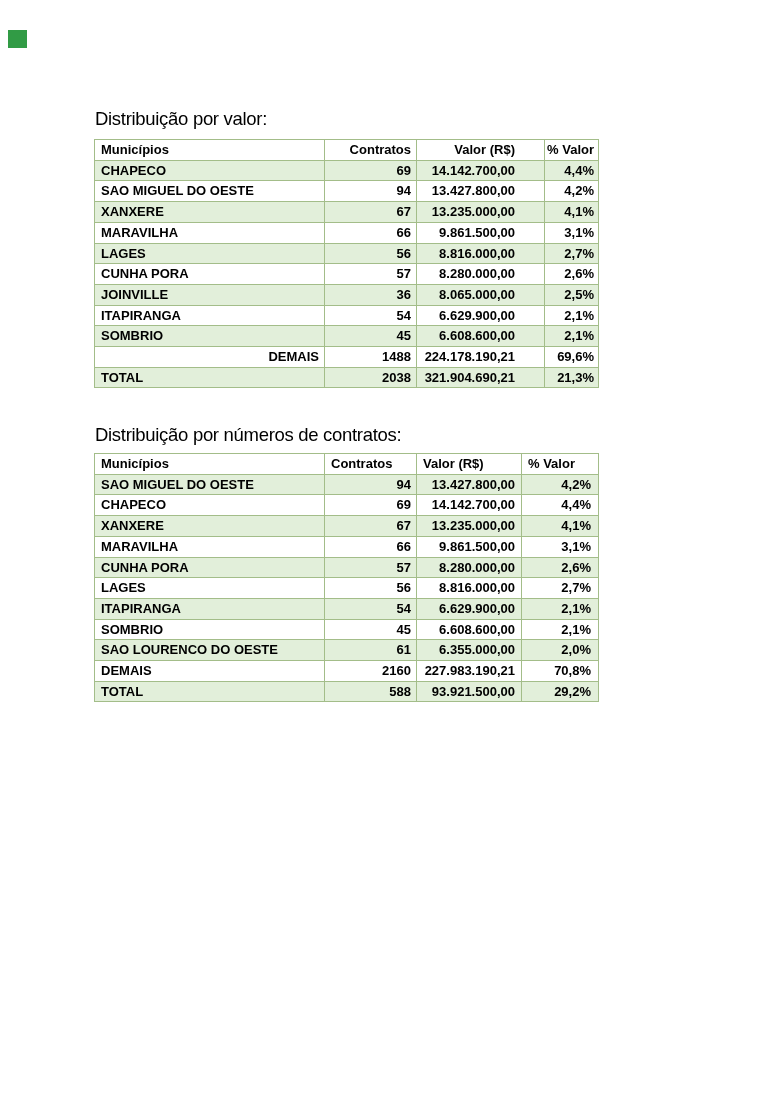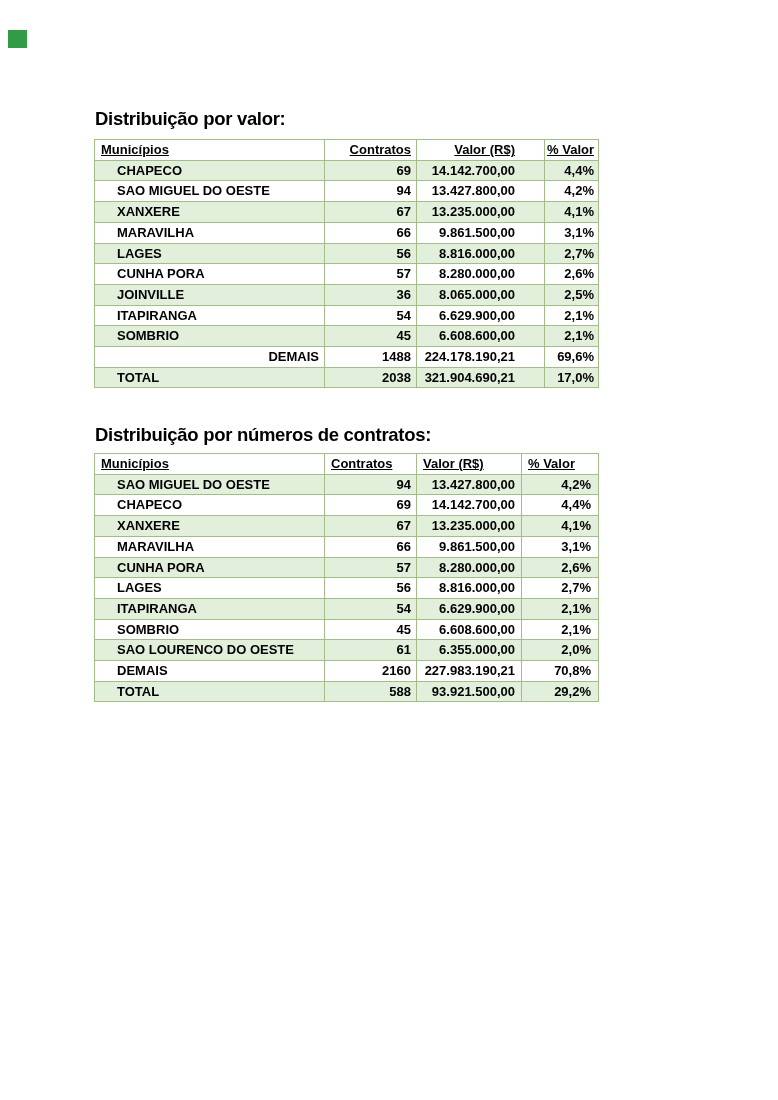--- a/index.html
+++ b/index.html
@@ -14,21 +14,21 @@
     position:relative;
     font-family:"Liberation Sans",sans-serif;
     overflow:hidden;
   }
   .corner-square{
     position:absolute;left:8px;top:30px;width:19px;height:18px;
     background:#319b45;
   }
   .section-title{
     position:absolute;
-    font-size:18.5px;font-weight:700;color:var(--text);
+    font-size:18.5px;font-weight:400;color:var(--text);
     letter-spacing:-0.3px;white-space:nowrap;margin:0;
   }
   #title-1{left:95px;top:108px;}
   #title-2{left:95px;top:424px;}
   table{
     position:absolute;left:94px;
     border-collapse:collapse;table-layout:fixed;
     width:504px;
     font-size:13px;font-weight:700;color:var(--text);
   }
@@ -40,26 +40,26 @@
     padding:0;overflow:hidden;white-space:nowrap;
     background:#ffffff;
   }
   tbody tr:nth-child(odd) td{background:var(--band);}
   
   #table-1 col.c-muni{width:230px;} #table-1 col.c-cont{width:92px;}
   #table-1 col.c-valor{width:128px;} #table-1 col.c-pct{width:54px;}
   #table-2 col.c-muni{width:230px;} #table-2 col.c-cont{width:92px;}
   #table-2 col.c-valor{width:105px;} #table-2 col.c-pct{width:77px;}
   
-  th{font-weight:700;text-align:left;padding-left:6px;text-decoration:underline;}
+  th{font-weight:700;text-align:left;padding-left:6px;}
   #table-1 th.h-cont{text-align:right;padding-left:0;padding-right:5px;}
   #table-1 th.h-valor{text-align:right;padding-left:0;padding-right:29px;}
   #table-1 th.h-pct{text-align:right;padding-left:0;padding-right:4px;}
   
-  td.muni{text-align:left;padding-left:22px;}
+  td.muni{text-align:left;padding-left:6px;}
   td.muni.right{text-align:right;padding-left:0;padding-right:5px;}
   td.num{text-align:right;padding-right:5px;}
   td.valor{text-align:right;}
   #table-1 td.valor{padding-right:29px;}
   #table-2 td.valor{padding-right:6px;}
   td.pct{text-align:right;}
   #table-1 td.pct{padding-right:4px;}
   #table-2 td.pct{padding-right:7px;}
 </style>
 </head>
@@ -142,21 +142,21 @@
       <tr>
         <td class="muni right">DEMAIS</td>
         <td class="num">1488</td>
         <td class="valor">224.178.190,21</td>
         <td class="pct">69,6%</td>
       </tr>
       <tr>
         <td class="muni">TOTAL</td>
         <td class="num">2038</td>
         <td class="valor">321.904.690,21</td>
-        <td class="pct">17,0%</td>
+        <td class="pct">21,3%</td>
       </tr>
     </tbody>
 </table>
 
 <h2 class="section-title" id="title-2">Distribuição por números de contratos:</h2>
 
 <table id="table-2">
   <colgroup>
     <col class="c-muni">
       <col class="c-cont">

